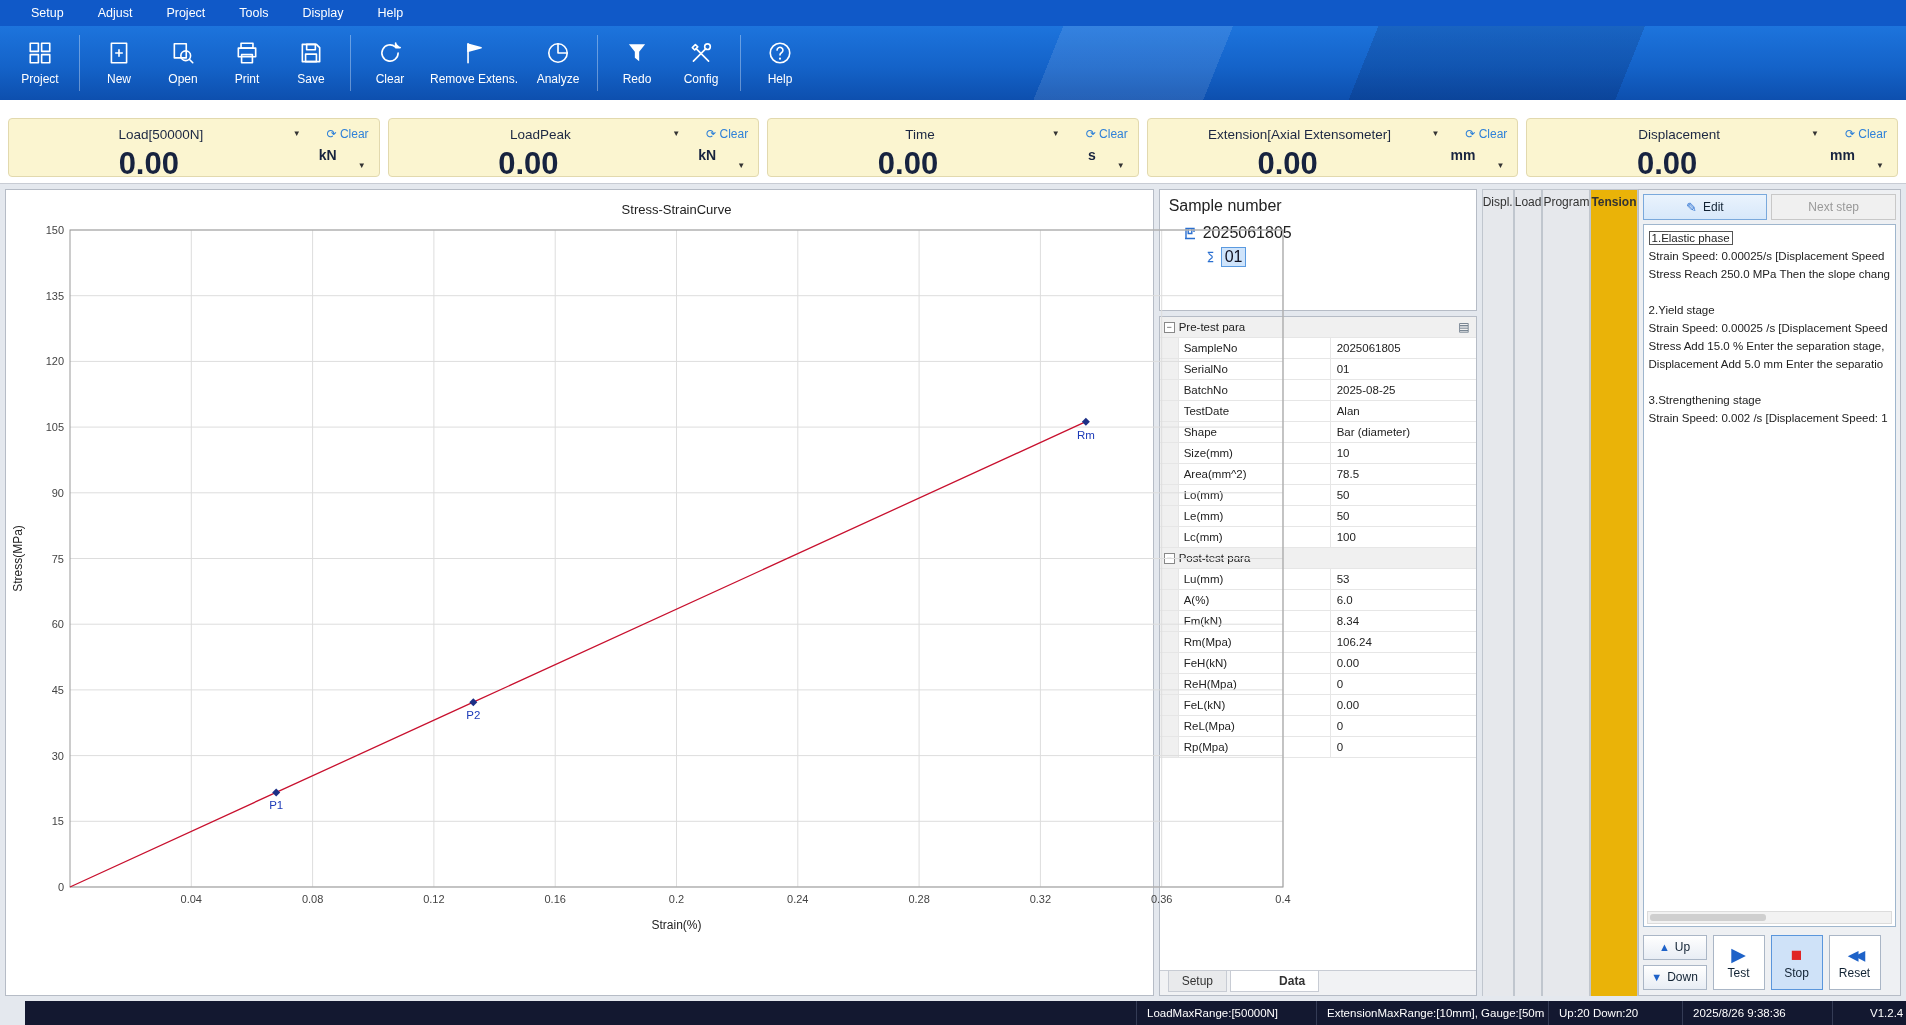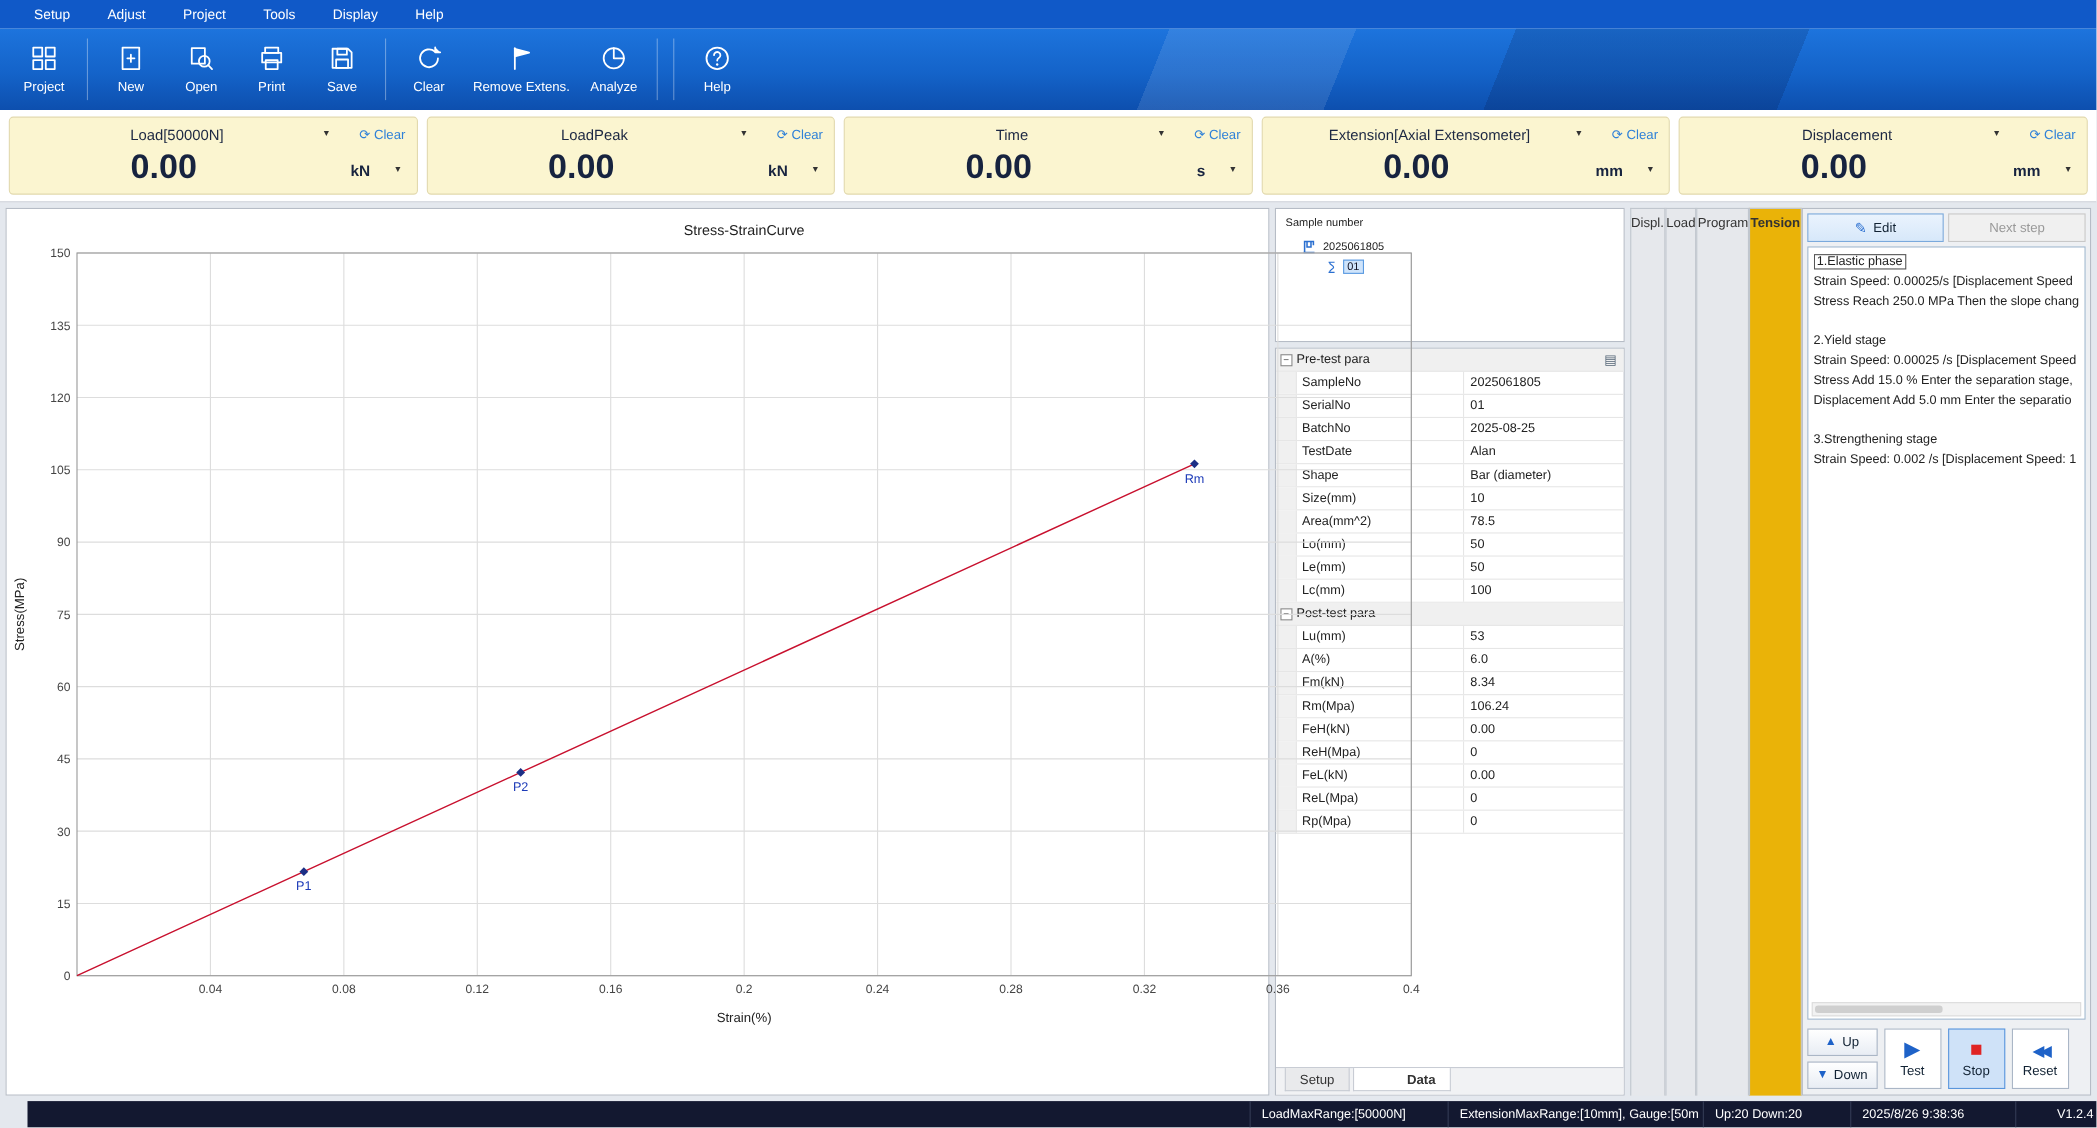--- a/index.html
+++ b/index.html
@@ -21,21 +21,21 @@
   .toolbar{flex:0 0 74px;background:linear-gradient(180deg,#1d74dd 0%,#1463c9 55%,#0d4fae 100%);position:relative;display:flex;align-items:stretch;padding-left:8px;overflow:hidden;}
   .toolbar::after{content:'';position:absolute;right:0;top:0;width:62%;height:100%;pointer-events:none;
     background:linear-gradient(112deg,transparent 0 28%,rgba(255,255,255,.10) 28% 42%,transparent 42% 54%,rgba(0,0,30,.14) 54% 76%,transparent 76%);}
   .tool-group{display:flex;align-items:stretch;}
   .tool-sep{width:1px;background:rgba(255,255,255,.35);margin:9px 7px;}
   .tool-btn{min-width:64px;padding:0 8px;display:flex;flex-direction:column;align-items:center;justify-content:center;gap:6px;color:#fff;font-size:12px;white-space:nowrap;z-index:1;}
   .tool-ic svg{width:26px;height:26px;stroke:#fff;fill:none;stroke-width:1.5;stroke-linecap:round;stroke-linejoin:round;display:block;}
 
   
   .readouts{flex:0 0 84px;background:#fff;display:flex;gap:8px;padding:6px 8px;border-bottom:1px solid #c8ccd4;}
-  .card{flex:1;background:#fbf5d0;border:1px solid #e2d9ae;border-radius:4px;position:relative;}
+  .card{flex:1;background:#fbf5d0;border:1px solid #e2d9ae;border-radius:4px;position:relative;margin-top:12px;}
   .card-label{position:absolute;top:8px;left:0;right:66px;text-align:center;font-size:13.5px;color:#1c2742;white-space:nowrap;overflow:hidden;}
   .card-caret{position:absolute;top:10px;right:78px;font-size:8px;color:#333;}
   .clear-link{position:absolute;top:8px;right:10px;font-size:12px;color:#2f81d8;white-space:nowrap;}
   .refresh{font-size:12px;}
   .card-value{position:absolute;top:27px;left:0;right:90px;text-align:center;font-size:31px;font-weight:bold;color:#17233f;}
   .card-unit{position:absolute;bottom:13px;right:42px;font-size:14px;font-weight:bold;color:#17233f;}
   .card-caret2{position:absolute;top:42px;right:13px;font-size:8px;color:#333;}
 
   
   .main{flex:1;display:flex;gap:5px;padding:5px;min-height:0;}
@@ -49,21 +49,21 @@
   .chart-host{flex:1;position:relative;min-height:0;}
   .chart-host svg{position:absolute;left:0;top:0;}
   .ct-title{font-size:13px;fill:#222;text-anchor:middle;}
   .tick{font-size:11px;fill:#444;}
   .grid{stroke:#ddd;stroke-width:1;}
   .plot-border{fill:none;stroke:#999;stroke-width:1;}
   .ax{font-size:12px;fill:#222;text-anchor:middle;}
   .mk{font-size:11.5px;fill:#1d3bb8;text-anchor:middle;}
 
   .mid-col{flex:0 0 318px;display:flex;flex-direction:column;gap:5px;min-height:0;}
-  .tree-panel{flex:0 0 122px;padding:7px 9px;font-size:10px;}
+  .tree-panel{flex:0 0 122px;padding:7px 9px;font-size:16px;}
   .tree-header{color:#222;margin-bottom:9px;}
   .tree-root{display:flex;align-items:center;gap:6px;margin-left:14px;color:#222;}
   .tree-child{display:flex;align-items:center;gap:5px;margin-left:36px;margin-top:5px;}
   .tree-child .sel{background:#cfe4fb;border:1px solid #5a9ae0;padding:0 3px;color:#112;}
   .tree-ic{display:flex;}
 
   .prop-panel{flex:1;display:flex;flex-direction:column;min-height:0;}
   .prop-grid{flex:1;overflow:hidden;font-size:11.5px;}
   .pg-row{display:flex;height:21px;line-height:20px;border-bottom:1px solid #e6e6e6;align-items:center;}
   .pg-group{background:#f0f0f0;}
@@ -202,20 +202,41 @@
           <span class="tool-ic">
             <svg viewBox="0 0 24 24">
               <circle cx="12" cy="12" r="8.5"></circle>
               <path d="M12 3.5V12h8.5"></path>
             </svg>
           </span>
           <span class="tool-lbl">Analyze</span>
         </div>
       </div>
       <div class="tool-sep"></div>
+      <div class="tool-group">
+        <div class="tool-btn">
+          <span class="tool-ic">
+            <svg viewBox="0 0 24 24">
+              <path d="M4.5 4h15l-5.5 6.8v8.7l-4-3.2v-5.5z" fill="#fff" stroke="none"></path>
+            </svg>
+          </span>
+          <span class="tool-lbl">Redo</span>
+        </div>
+        <div class="tool-btn">
+          <span class="tool-ic">
+            <svg viewBox="0 0 24 24">
+              <path d="M5 19.5L16.5 8"></path>
+              <circle cx="18" cy="6.2" r="2.6"></circle>
+              <path d="M19 19.5L7.5 8"></path>
+              <path d="M6.8 4.2L4 7l2.2 2.2 2.8-2.8z"></path>
+            </svg>
+          </span>
+          <span class="tool-lbl">Config</span>
+        </div>
+      </div>
       <div class="tool-sep"></div>
       <div class="tool-group">
         <div class="tool-btn">
           <span class="tool-ic">
             <svg viewBox="0 0 24 24">
               <circle cx="12" cy="12" r="9"></circle>
               <path d="M9.3 9.3a2.7 2.7 0 1 1 4 2.5c-.9.5-1.3 1.1-1.3 2.1"></path>
               <circle cx="12" cy="17.2" r="1" fill="#fff" stroke="none"></circle>
             </svg>
           </span>

